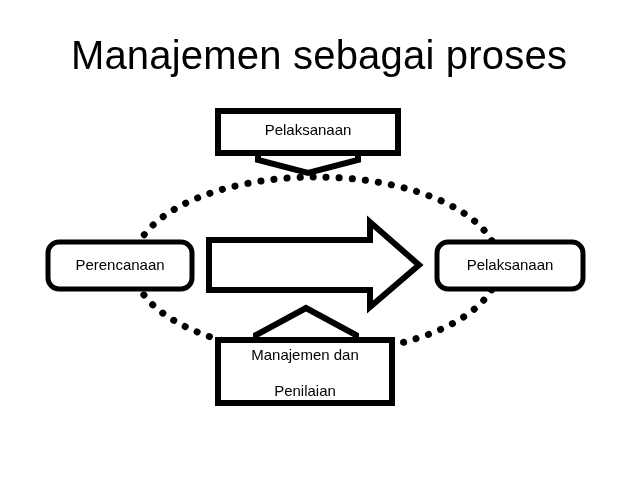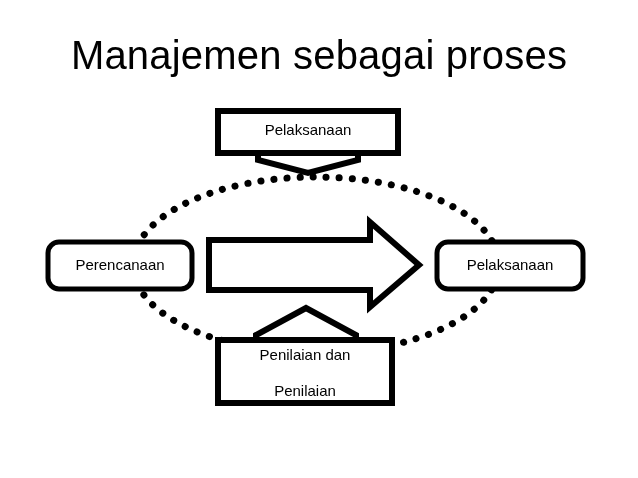--- a/index.html
+++ b/index.html
@@ -100,17 +100,17 @@
     <path d="M 209 240 L 370 240 L 370 222 L 419 265 L 370 307 L 370 290 L 209 290 Z" fill="#ffffff" stroke="#000000" stroke-width="6" stroke-linejoin="miter"></path>
   </svg>
 
   <div class="node-label" id="label-pemantauan">Pelaksanaan</div>
 
   <div class="node-label" id="label-pelaksanaan">Pelaksanaan</div>
 
   <div class="node-label" id="label-perencanaan">Perencanaan</div>
 
   <div class="node-label" id="label-evaluasi">
-    <span class="line1">Penilaian dan</span>
+    <span class="line1">Manajemen dan</span>
     <span class="line2">Penilaian</span>
   </div>
 
 </div>
 
 </body></html>

